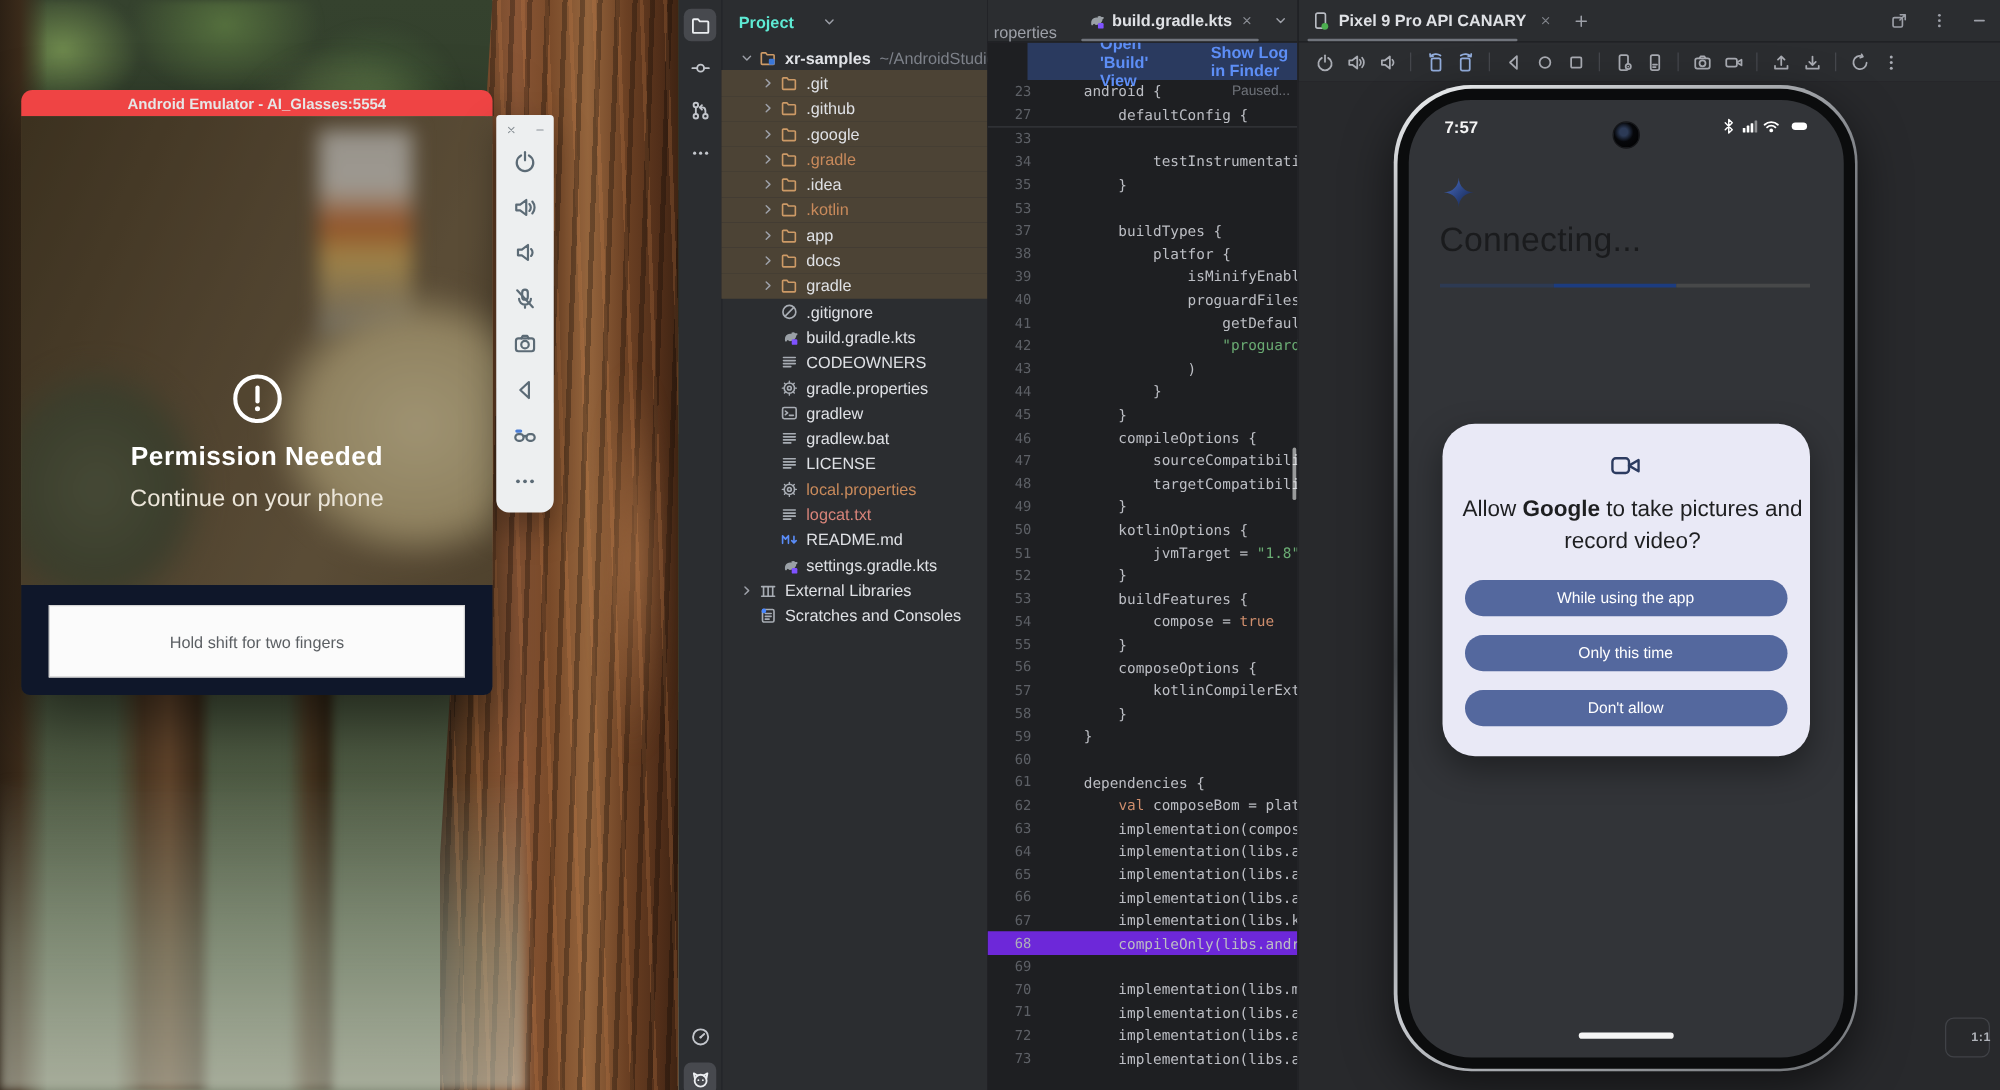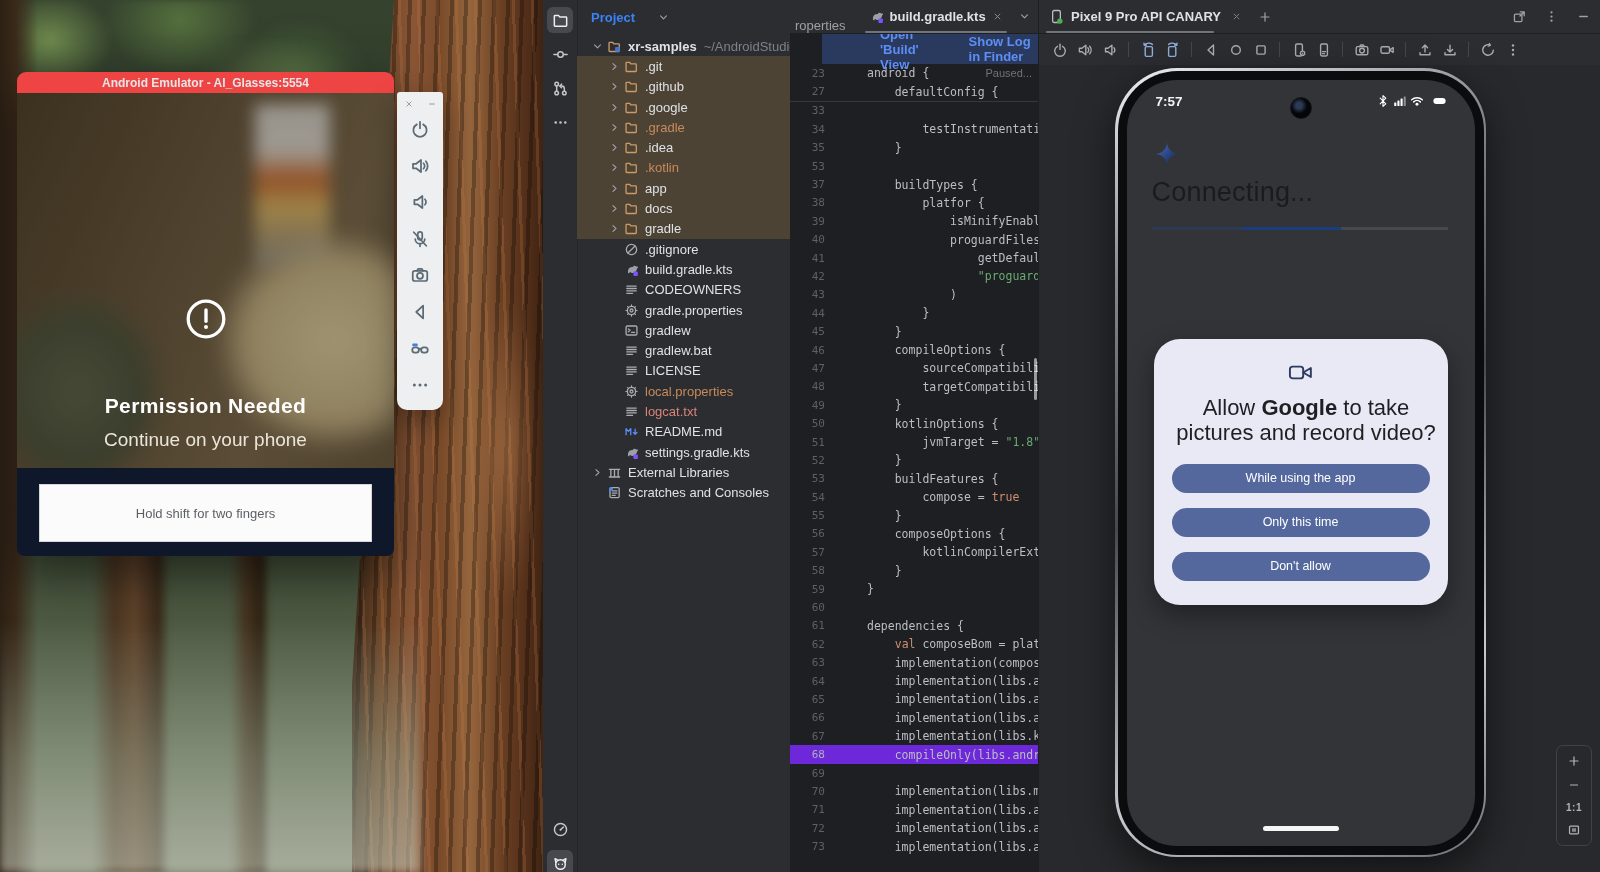--- a/index.html
+++ b/index.html
@@ -44,21 +44,21 @@
   .emu-art{position:absolute;left:63%;top:3%;width:20%;height:44%;filter:blur(8px);
     background:linear-gradient(180deg,#d9d5cd 0%,#e2ded6 28%,#cf7034 46%,#e3bb66 62%,#8c8c8a 100%);}
   .emu-table{position:absolute;left:52%;top:36%;width:64%;height:60%;border-radius:50%;
     filter:blur(9px);background:radial-gradient(closest-side,#e4d5a8,#cdbb8c 70%,transparent);}
   .emu-couch{position:absolute;left:-8%;top:52%;width:48%;height:55%;border-radius:50%;
     filter:blur(9px);background:radial-gradient(closest-side,#5d654c,#4c543e 70%,transparent);}
   .emu-shade{position:absolute;inset:0;background:rgba(26,20,11,.34);}
   #emu-msg{position:absolute;left:0;right:0;top:204px;display:flex;flex-direction:column;
     align-items:center;gap:13px;}
   #emu-alert{width:44px;height:44px;color:#fff;}
-  #emu-h{font-size:21px;font-weight:700;color:#fff;letter-spacing:.4px;margin-top:40px;}
+  #emu-h{font-size:21px;font-weight:700;color:#fff;letter-spacing:.4px;}
   #emu-sub{font-size:19px;font-weight:400;color:#ebe5d9;margin-top:-2px;}
   #emu-bottom{position:relative;height:88px;background:#0f172a;border-radius:0 0 7px 7px;}
   #emu-hintbox{position:absolute;left:22px;right:22px;top:16px;height:56px;background:#fbfbfb;
     border:1px solid #d5d5d5;display:flex;align-items:center;justify-content:center;
     font-size:13px;font-weight:500;color:#5b5f63;}
 
   
   #emu-tools{left:397px;top:92px;width:46px;height:318px;background:#edeff0;
     border-radius:3px 3px 10px 10px;box-shadow:0 12px 28px rgba(0,0,0,.35);
     display:flex;flex-direction:column;align-items:center;padding-top:7px;box-sizing:border-box;}
@@ -72,21 +72,21 @@
 
   #stripe{position:absolute;left:0;top:0;width:34px;height:100%;border-right:1px solid #232528;}
   .stripe-ic{width:26px;height:26px;margin:7px auto 8px;display:flex;align-items:center;
     justify-content:center;color:#c3c6cc;border-radius:6px;}
   .stripe-ic .ic{width:17px;height:17px;}
   .stripe-ic.active{background:#47494e;color:#eceef1;}
   #stripe-bottom{position:absolute;left:0;bottom:-12px;width:34px;}
 
   #proj{position:absolute;left:34px;top:0;width:213px;height:100%;border-right:1px solid #1e1f22;overflow:hidden;}
   #proj-h{height:34px;display:flex;align-items:center;padding-left:14px;gap:22px;
-    color:#3b82f6;font-size:13px;font-weight:700;text-align:center;}
+    color:#5eead4;font-size:13px;font-weight:700;text-align:center;}
   #proj-h .ic{width:13px;height:13px;color:#9da0a8;}
   #ptree{position:absolute;top:36px;left:0;right:0;bottom:0;}
   .trow{height:20.3px;display:flex;align-items:center;font-size:13px;color:#dfe1e5;white-space:nowrap;overflow:hidden;}
   .trow.hl{background:#4c4335;}
   .trow .chev{width:13px;height:13px;margin-right:3px;color:#9da0a8;flex:0 0 auto;}
   .trow .ticon{width:15px;height:15px;margin-right:6px;flex:0 0 auto;color:#a8adb4;}
   .trow .ticon.tan{color:#cd9a66;}
   .trow.p0{padding-left:14px;}
   .trow.p1{padding-left:31px;}
   .trow.pf{padding-left:47px;}
@@ -153,29 +153,29 @@
     border:1.5px solid #16171a;box-sizing:border-box;}
   #sparkle{position:absolute;top:61px;left:27px;width:26px;height:26px;}
   #pconnect{position:absolute;top:97px;left:25px;font-size:27px;font-weight:400;color:#1a1b1d;letter-spacing:.2px;}
   #pprog{position:absolute;top:147px;left:25px;right:27px;height:3px;display:flex;}
   #pprog .s1{width:31%;background:#2d3a53;}
   #pprog .s2{width:33%;background:#1c3c80;}
   #pprog .s3{flex:1;background:#474849;}
   #pdialog{position:absolute;left:27px;right:27px;top:259px;height:266px;background:#e9e9f6;
     border-radius:26px;box-shadow:0 10px 26px rgba(0,0,0,.38);text-align:center;box-sizing:border-box;}
   #pd-cam{width:27px;height:27px;margin:20px auto 0;color:#2c3b60;}
-  #pd-msg{margin-top:9px;font-size:22px;line-height:25px;color:#1e1f21;padding-left:11px;}
+  #pd-msg{margin-top:9px;font-size:18px;line-height:25px;color:#1e1f21;padding-left:11px;}
   .pd-btn{width:258px;height:29px;margin:15px auto 0;border-radius:15px;background:#54689e;
     color:#fff;font-size:12.5px;font-weight:500;display:flex;align-items:center;justify-content:center;}
   .pd-btn.first{margin-top:19px;}
   #phome{position:absolute;bottom:15px;left:calc(50% - 38px);width:76px;height:4.5px;background:#f5f5f5;border-radius:3px;}
 
   
   #zoomctrl{position:absolute;right:9px;bottom:26px;width:34px;border:1px solid #404247;
-    border-radius:7px;background:rgba(40,41,44,.7);display:flex;flex-direction:column;
+    border-radius:7px;background:rgba(40,41,44,.7);display:flex;flex-direction:row;
     align-items:center;padding:8px 0;gap:10px;color:#b0b3ba;}
   #zoomctrl .ic{width:14px;height:14px;}
   #zoom-ratio{font-size:10px;font-weight:700;letter-spacing:.5px;}
 </style>
 </head>
 <body>
 
 <div id="screen">
 
   <div class="abs" id="wp-base"></div>

